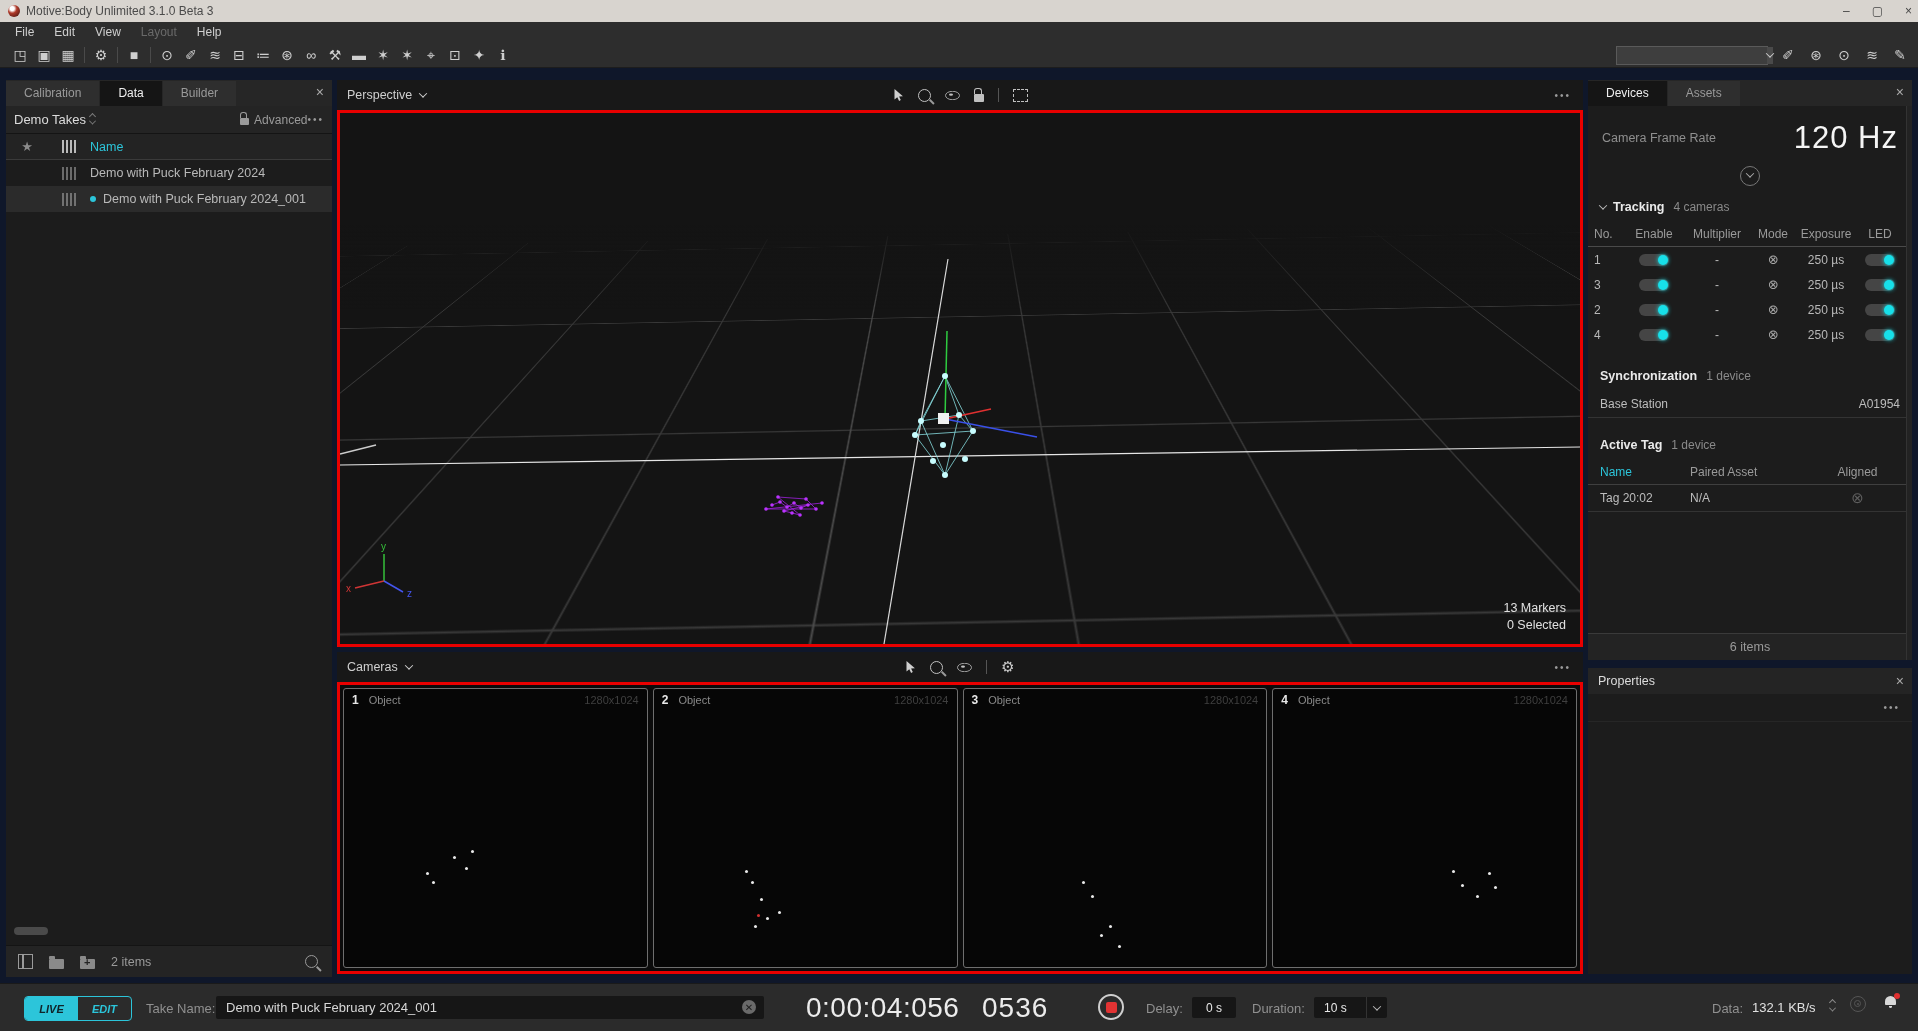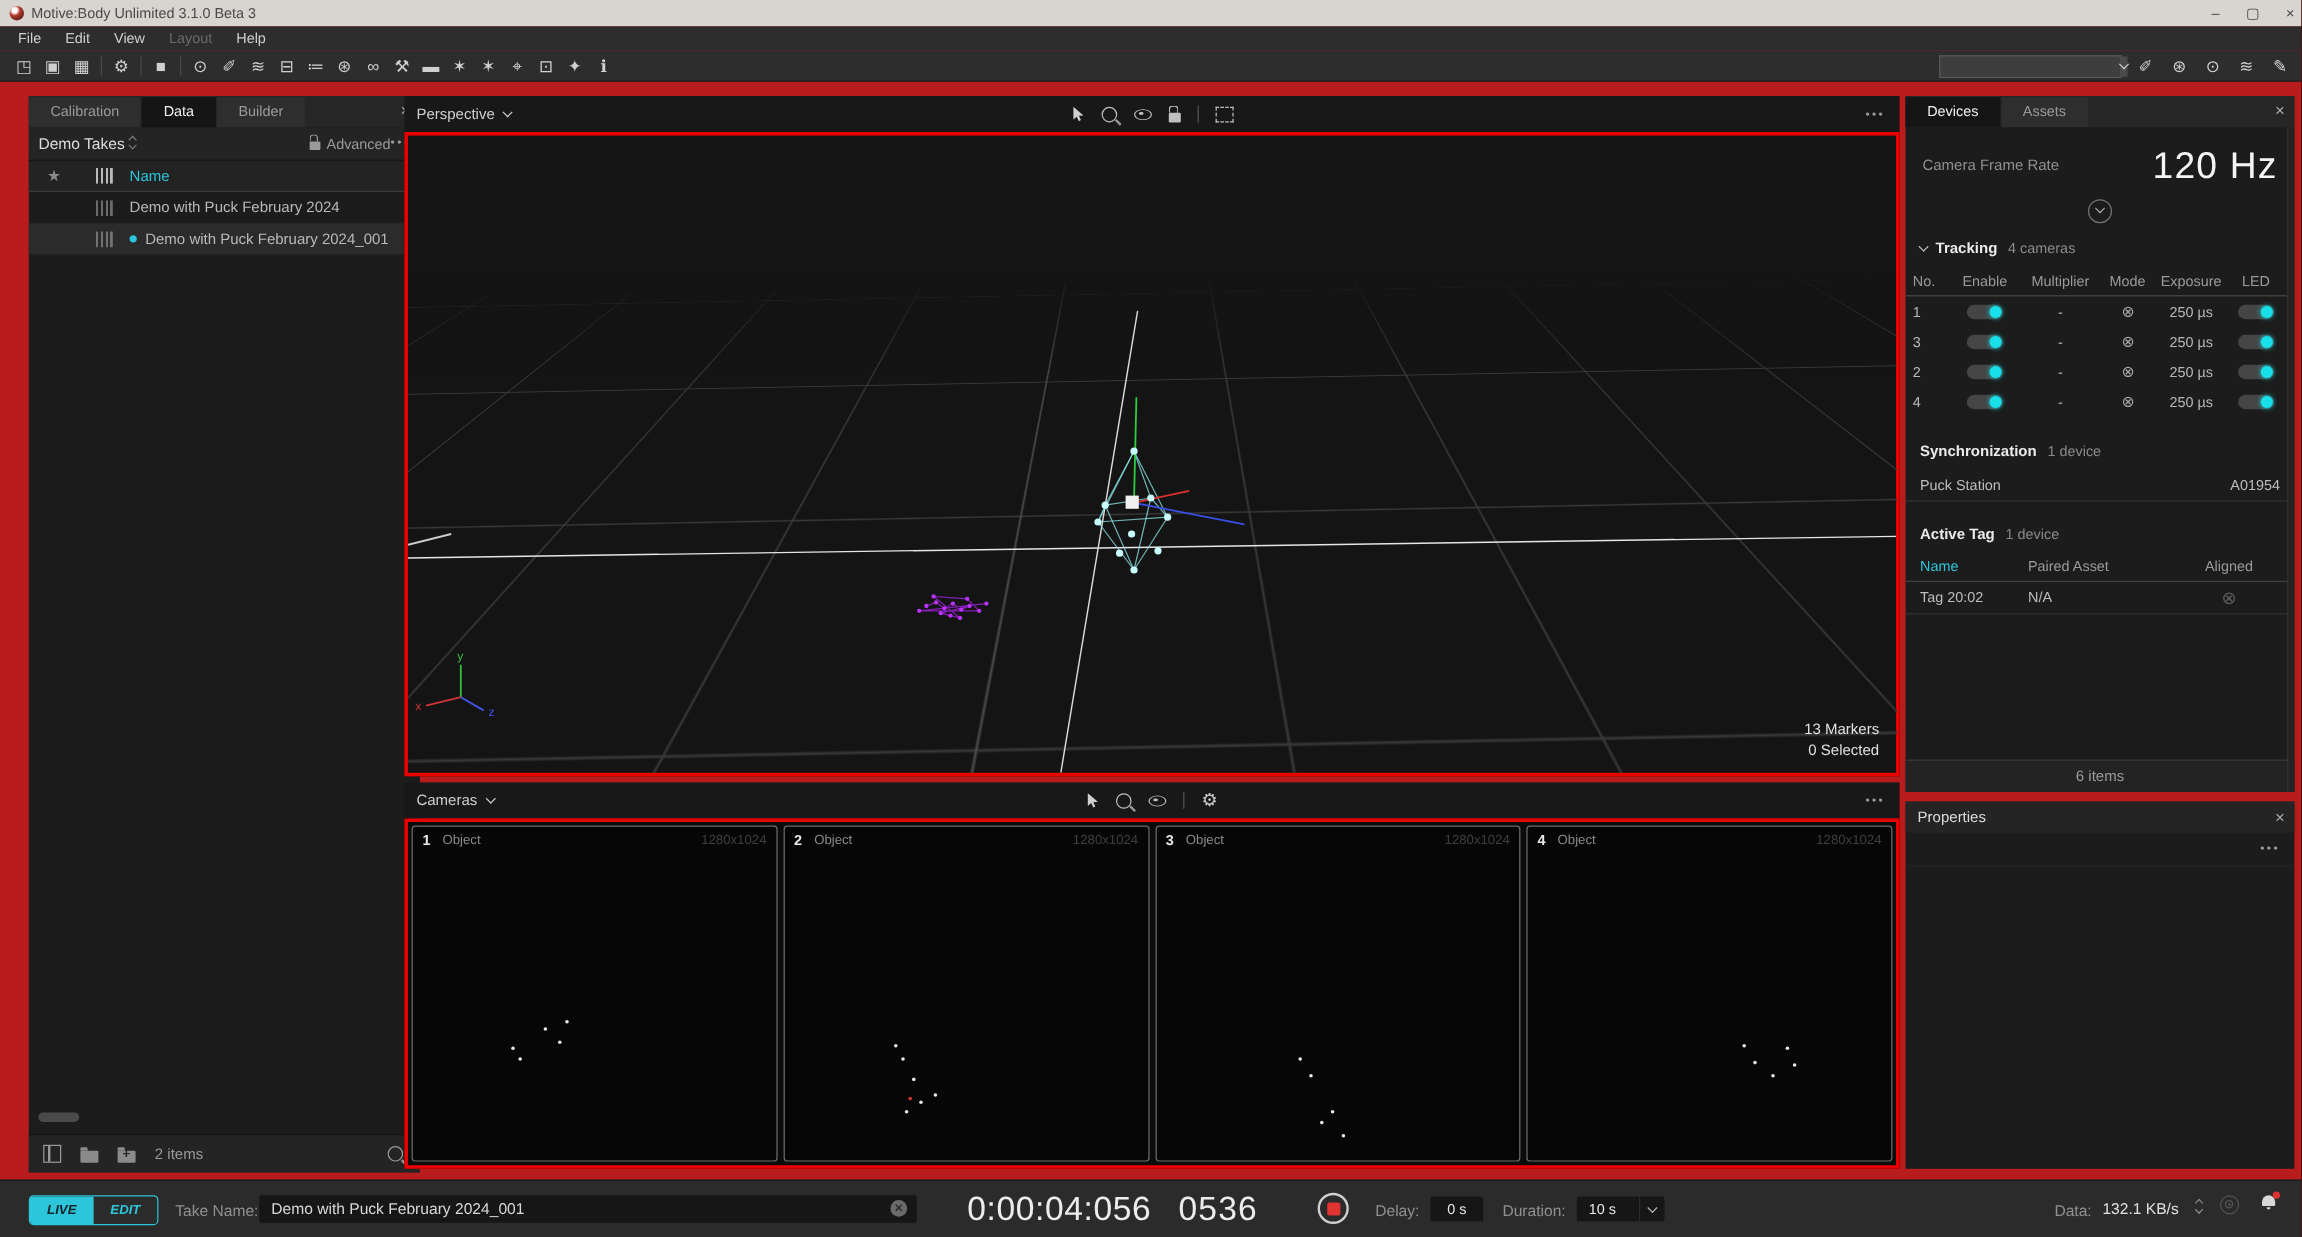--- a/index.html
+++ b/index.html
@@ -1,16 +1,16 @@
 <!DOCTYPE html>
 <html><head>
 <meta charset="utf-8">
 <style>
   html,body{margin:0;padding:0;background:#000;}
-  .app{position:relative;width:1918px;height:1031px;background:#b91c1c;overflow:hidden;
+  .app{position:relative;width:1918px;height:1031px;background:#0f172a;overflow:hidden;
        font-family:"Liberation Sans","DejaVu Sans",sans-serif;color:#c8c8c8;font-size:12px;}
   
   .titlebar{position:absolute;left:0;top:0;width:100%;height:22px;background:#d8d4cf;color:#3a3a3a;
             display:flex;align-items:center;gap:6px;padding:0 8px;box-sizing:border-box;}
   .app-logo{width:12px;height:12px;border-radius:50%;
             background:radial-gradient(circle at 35% 30%, #fff 0 18%, #b03a2a 40%, #401210 95%);}
   .titlebar .title{font-size:12px;color:#4a4a4a;}
   .win-controls{position:absolute;right:6px;top:0;height:22px;display:flex;align-items:center;gap:22px;color:#444;font-size:12px;}
   .win-controls span{cursor:default;}
   
@@ -28,21 +28,21 @@
   .combo .arrow{width:17px;background:#4a4a4a;display:flex;align-items:center;justify-content:center;color:#ccc;}
   
   .tabbar{height:26px;background:#262626;display:flex;align-items:flex-end;position:relative;}
   .tab{padding:5px 18px 6px;font-size:12px;color:#9a9a9a;background:#2e2e2e;margin-right:1px;}
   .tab.active{background:#151515;color:#efefef;}
   .tab-close{position:absolute;right:8px;top:4px;color:#aaa;font-size:14px;}
   .dots-menu{color:#9a9a9a;letter-spacing:2px;font-size:10px;}
   .chv{display:inline-block;width:5px;height:5px;border-right:1.5px solid currentColor;border-bottom:1.5px solid currentColor;transform:rotate(45deg) translate(-1px,-1px);}
   .chv.up{transform:rotate(225deg);}
   
-  .left-panel{position:absolute;left:24px;top:80px;width:326px;height:897px;background:#1c1c1c;}
+  .left-panel{position:absolute;left:6px;top:80px;width:326px;height:897px;background:#1c1c1c;}
   .takes-header{height:27px;background:#242424;display:flex;align-items:center;padding:0 8px;border-bottom:1px solid #141414;}
   .takes-title{color:#dcdcdc;font-size:13px;}
   .updown{display:flex;flex-direction:column;gap:1px;margin-left:4px;color:#7a7a7a;}
   .updown .chv{width:4px;height:4px;}
   .takes-header .spacer{flex:1;}
   .icon-lock{width:9px;height:7px;background:#9a9a9a;border-radius:1px;position:relative;margin:4px 5px 0 0;}
   .icon-lock::before{content:'';position:absolute;width:5px;height:5px;border:1.5px solid #9a9a9a;border-bottom:none;border-radius:3px 3px 0 0;top:-6px;left:0px;}
   .adv-label{color:#9a9a9a;font-size:12px;margin-right:0;}
   .list-header{height:25px;background:#232323;display:flex;align-items:center;border-bottom:1px solid #3a3a3a;}
   .col-star{width:42px;text-align:center;color:#8a8a8a;font-size:13px;}
@@ -508,21 +508,21 @@
       <span class="c">250 µs</span>
         <span class="c"><span class="toggle"></span></span>
     </div>
 
     <div class="sub-table" style="margin-top:10px;">
       <div class="sec-head">
         <span class="sec-title">Synchronization</span>
         <span class="sec-sub">1 device</span>
       </div>
       <div class="t-row">
-        <span>Puck Station</span>
+        <span>Base Station</span>
         <span class="right-val">A01954</span>
         </div>
     </div>
 
     <div style="margin-top:8px;">
       <div class="sec-head">
         <span class="sec-title">Active Tag</span>
         <span class="sec-sub">1 device</span>
       </div>
       <div class="tag-grid hd">

